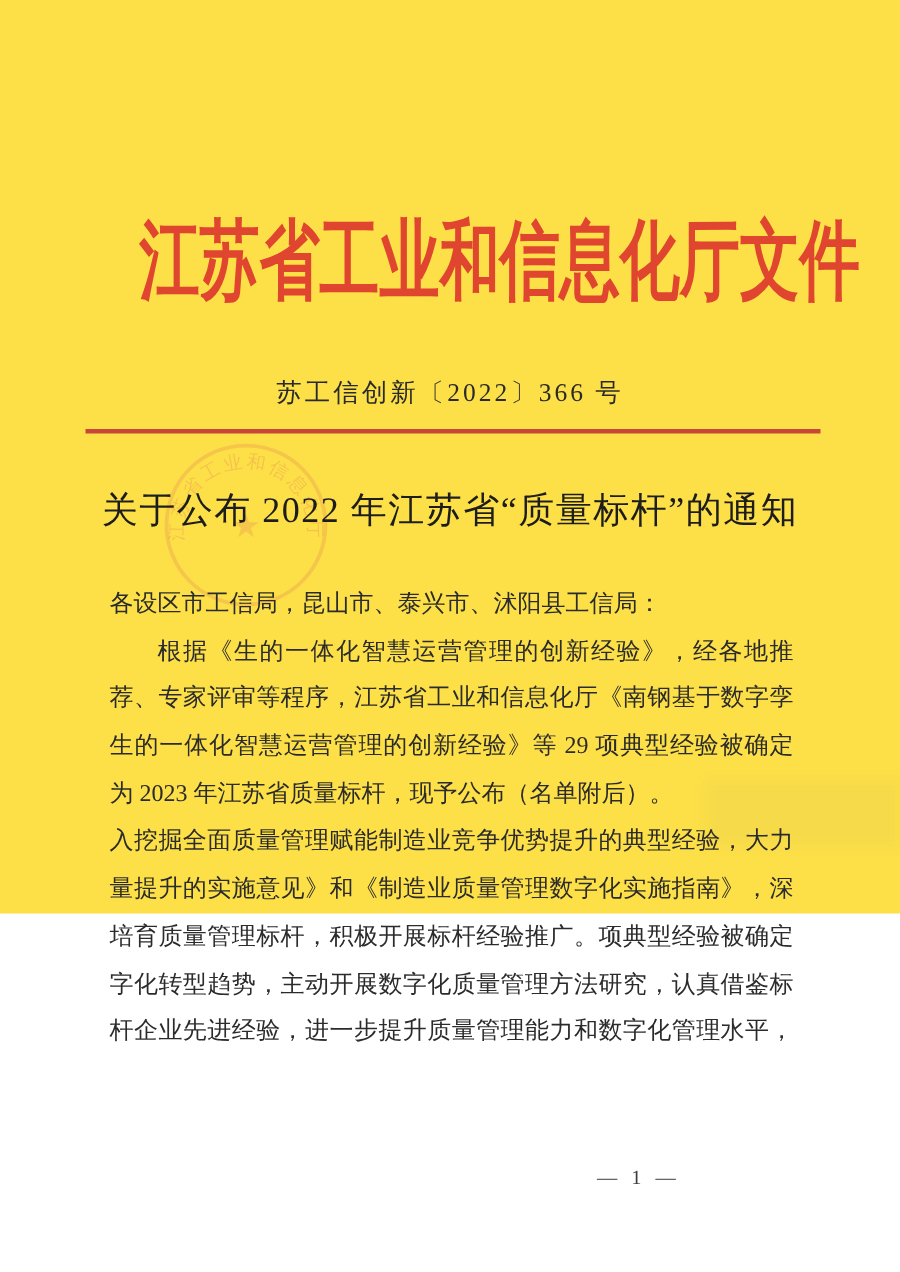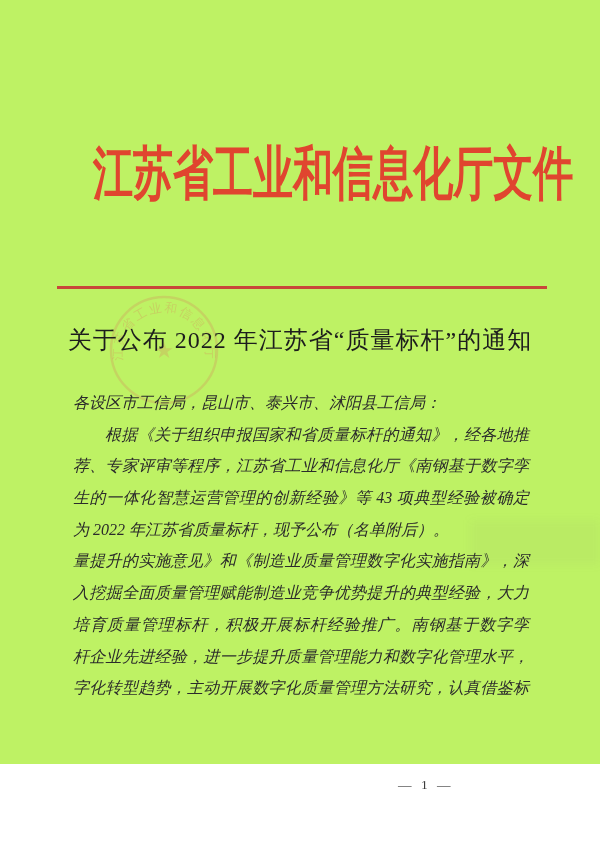--- a/index.html
+++ b/index.html
@@ -5,22 +5,22 @@
   * { margin: 0; padding: 0; box-sizing: border-box; }
   html, body { background: #ffffff; }
   body {
     font-family: "Liberation Serif", "DejaVu Serif", serif;
     width: 600px; height: 848px;
     position: relative;
     overflow: hidden;
   }
   .page {
     position: absolute; left: 0; top: 0;
-    width: 600px; height: 764px;
-    background: #bef264;
+    width: 600px; height: 609px;
+    background: #fde047;
   }
   
   .letterhead {
     position: absolute; top: 140px; left: 0;
     width: 600px;
     text-align: center;
     font-size: 58px;
     font-weight: bold;
     line-height: 68px;
     letter-spacing: 0px;
@@ -70,21 +70,20 @@
     width: 456px;
     color: #2b2b2b;
     z-index: 2;
   }
   .ln {
     font-size: 16px;
     line-height: 31.7px;
     height: 31.7px;
     white-space: normal;
     overflow: visible;
-    font-style: italic;
   }
   .ln.j {
     text-align: justify;
     text-align-last: justify;
   }
   .ln.indent { text-indent: 32px; }
   
   .page-number {
     position: absolute; left: 398px; top: 777px;
     font-size: 13.5px;
@@ -100,20 +99,21 @@
     z-index: 0;
   }
 </style>
 </head>
 <body>
 
 <div class="page">
 
   <div class="letterhead" style="color: rgb(224, 69, 47);">江苏省工业和信息化厅文件</div>
 
+  <div class="doc-number">苏工信创新〔2022〕366 号</div>
 
   <div class="red-rule" style="background: rgb(200, 71, 58);"></div>
 
   <div class="seal">
     <svg width="116" height="116" viewBox="0 0 116 116">
       <defs>
         <path id="sealArc" d="M 16,62 A 42,42 0 0 1 100,62" fill="none"></path>
       </defs>
       <circle cx="58" cy="58" r="53" fill="none" stroke="rgba(221,106,89,0.40)" stroke-width="2.5"></circle>
       <text font-size="12.5" fill="rgba(221,106,89,0.45)" letter-spacing="2" font-family="'Liberation Serif','DejaVu Serif',serif">
@@ -122,26 +122,26 @@
       <text x="58" y="66" font-size="22" text-anchor="middle" fill="rgba(221,106,89,0.40)">★</text>
     </svg>
   </div>
 
   <div class="scan-artifact"></div>
 
   <div class="notice-title">关于公布 2022 年江苏省“质量标杆”的通知</div>
 
   <div class="body-block">
     <div class="ln">各设区市工信局，昆山市、泰兴市、沭阳县工信局：</div>
-    <div class="ln j indent">根据《关于组织申报国家和省质量标杆的通知》，经各地推</div>
+    <div class="ln j indent">根据《生的一体化智慧运营管理的创新经验》，经各地推</div>
     <div class="ln j">荐、专家评审等程序，江苏省工业和信息化厅《南钢基于数字孪</div>
-    <div class="ln j">生的一体化智慧运营管理的创新经验》等 43 项典型经验被确定</div>
-    <div class="ln">为 2022 年江苏省质量标杆，现予公布（名单附后）。</div>
+    <div class="ln j">生的一体化智慧运营管理的创新经验》等 29 项典型经验被确定</div>
+    <div class="ln">为 2023 年江苏省质量标杆，现予公布（名单附后）。</div>
+    <div class="ln j">入挖掘全面质量管理赋能制造业竞争优势提升的典型经验，大力</div>
     <div class="ln j">量提升的实施意见》和《制造业质量管理数字化实施指南》，深</div>
-    <div class="ln j">入挖掘全面质量管理赋能制造业竞争优势提升的典型经验，大力</div>
-    <div class="ln j">培育质量管理标杆，积极开展标杆经验推广。南钢基于数字孪</div>
+    <div class="ln j">培育质量管理标杆，积极开展标杆经验推广。项典型经验被确定</div>
+    <div class="ln j">字化转型趋势，主动开展数字化质量管理方法研究，认真借鉴标</div>
     <div class="ln j">杆企业先进经验，进一步提升质量管理能力和数字化管理水平，</div>
-    <div class="ln j">字化转型趋势，主动开展数字化质量管理方法研究，认真借鉴标</div>
   </div>
 
   <div class="page-number">— 1 —</div>
 
 </div>
 
 </body></html>

